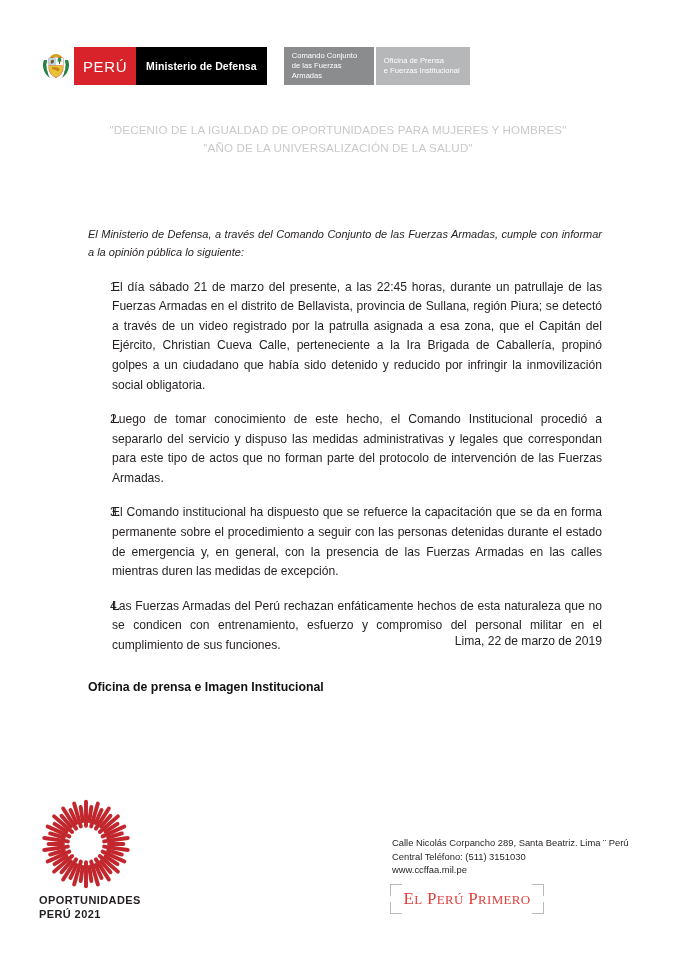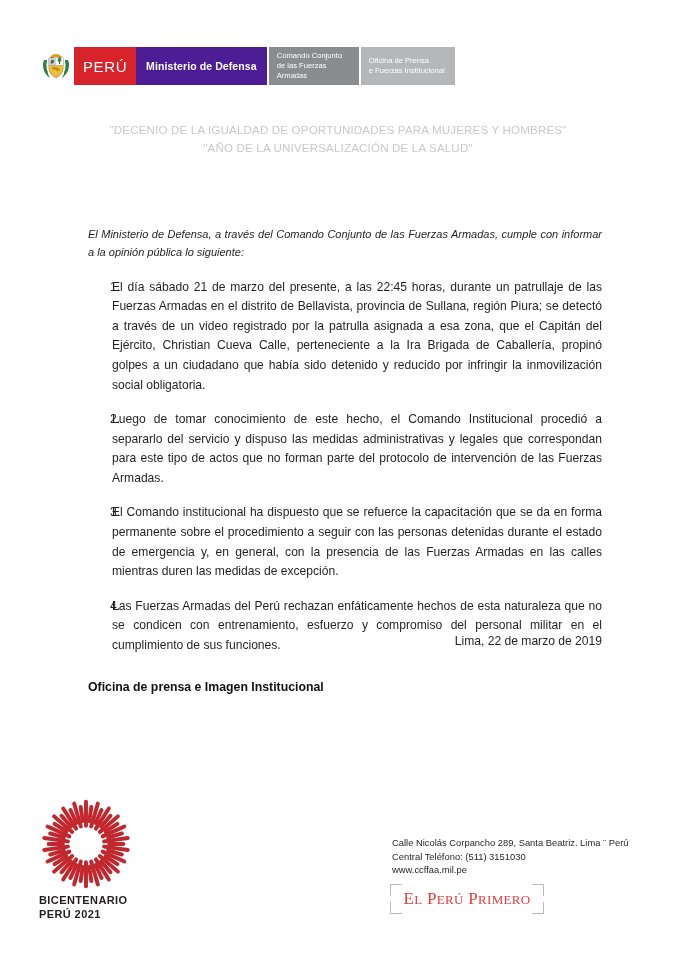--- a/index.html
+++ b/index.html
@@ -45,35 +45,36 @@
   }
   .seg-peru {
     background: #d8232a;
     color: #ffffff;
     font-weight: normal;
     font-size: 15px;
     letter-spacing: 0.6px;
     padding: 0 9px;
   }
   .seg-minis {
-    background: #4c1d95;
+    background: #000000;
     color: #ffffff;
     font-weight: bold;
     font-size: 10.5px;
     padding: 0 10px;
     letter-spacing: 0.1px;
   }
   .seg-ccffaa {
     background: #8a8c8e;
     color: #ffffff;
     font-size: 7.6px;
     line-height: 1.3;
     padding: 0 8px;
     width: 92px;
     border-left: 2px solid #ffffff;
+    margin-left: 15px;
   }
   .seg-oficina {
     background: #b5b7b9;
     color: #ffffff;
     font-size: 7.6px;
     line-height: 1.3;
     padding: 8px 8px;
     width: 96px;
     border-left: 2px solid #ffffff;
   }
@@ -377,21 +378,21 @@
           <rect x="47.95" y="9.00" width="4.10" height="19.00" rx="2.05" fill="#c1272d" transform="rotate(302.73 50 50)"></rect>
           <rect x="47.95" y="4.00" width="4.10" height="29.00" rx="2.05" fill="#c1272d" transform="rotate(310.91 50 50)"></rect>
           <rect x="47.95" y="9.00" width="4.10" height="19.00" rx="2.05" fill="#c1272d" transform="rotate(319.09 50 50)"></rect>
           <rect x="47.95" y="4.00" width="4.10" height="29.00" rx="2.05" fill="#c1272d" transform="rotate(327.27 50 50)"></rect>
           <rect x="47.95" y="9.00" width="4.10" height="19.00" rx="2.05" fill="#c1272d" transform="rotate(335.45 50 50)"></rect>
           <rect x="47.95" y="4.00" width="4.10" height="29.00" rx="2.05" fill="#c1272d" transform="rotate(343.64 50 50)"></rect>
           <rect x="47.95" y="9.00" width="4.10" height="19.00" rx="2.05" fill="#c1272d" transform="rotate(351.82 50 50)"></rect>
         </g>
     </svg>
     <div class="bicent-text">
-      <span>BICENTENARIO</span>
+      <span>OPORTUNIDADES</span>
       <span>PERÚ 2021</span>
     </div>
   </div>
 
   <div class="contact">
     <span>Calle Nicolás Corpancho 289, Santa Beatriz. Lima ¨ Perú</span>
     <span>Central  Teléfono: (511) 3151030</span>
     <span>www.ccffaa.mil.pe</span>
   </div>
 

